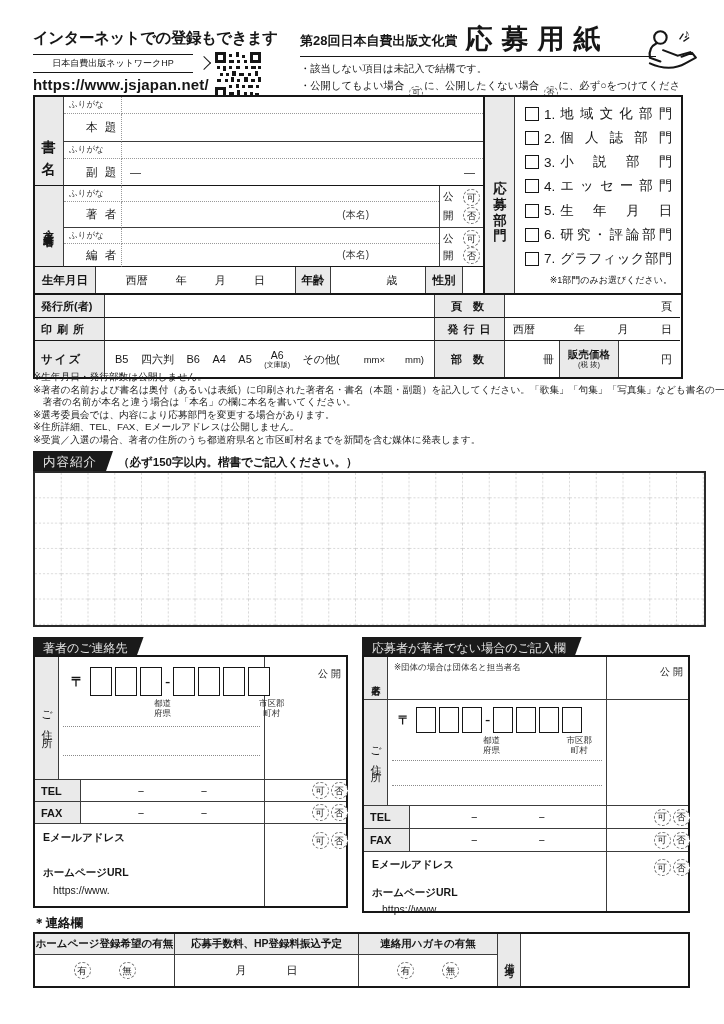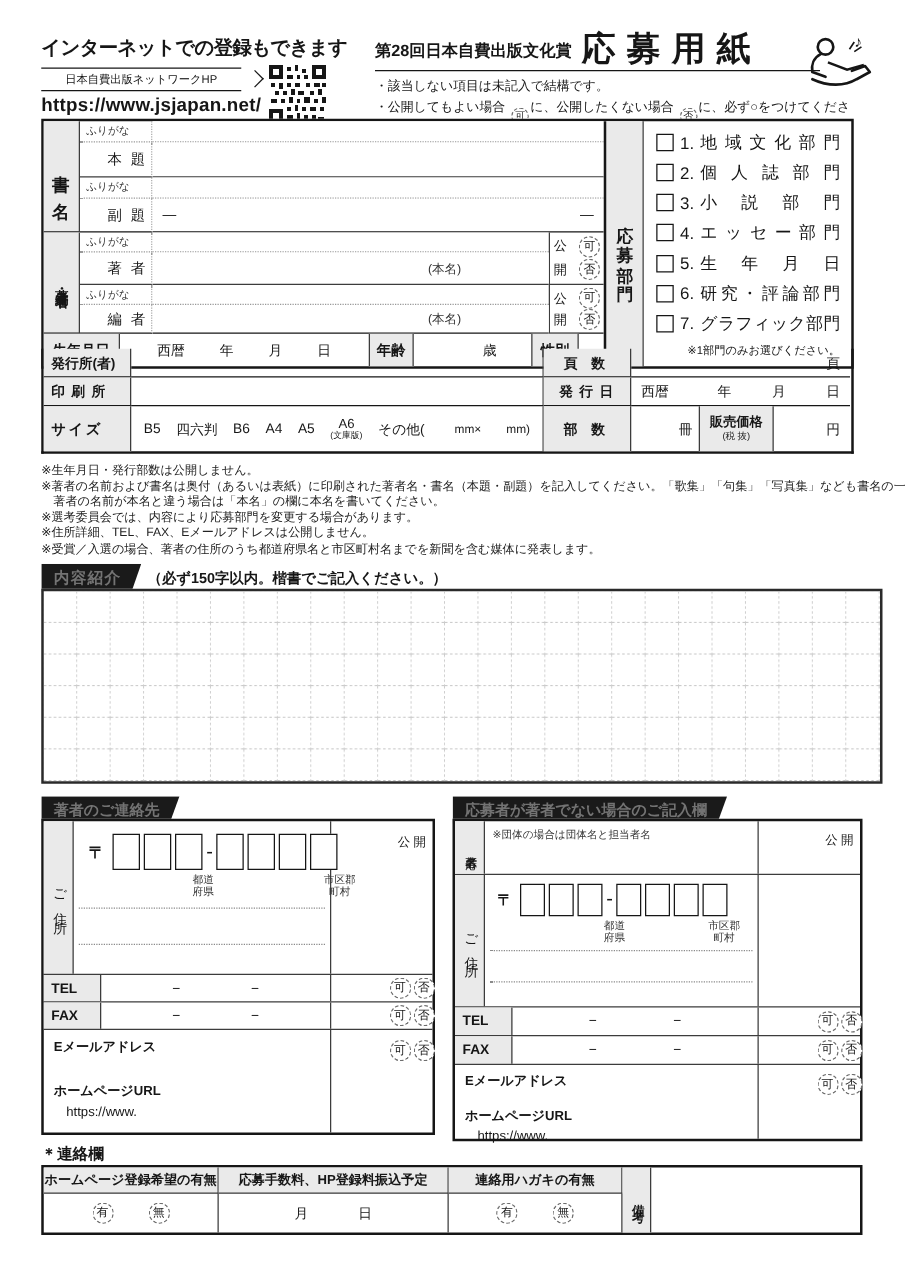--- a/index.html
+++ b/index.html
@@ -21,40 +21,40 @@
   .bbd{border-bottom:1px dotted #999;}
   .bbs{border-bottom:1px solid #161616;}
   .bb2{border-bottom:1.5px solid #161616;}
   .bt{border-top:1px solid #3c3c3c;}
   
   .crc{display:inline-flex;align-items:center;justify-content:center;flex:none;
        width:15px;height:15px;border:1px dashed #6e6e6e;border-radius:50%;
        font-size:9.5px;line-height:1;background:#fff;}
   .crc.sm{width:12px;height:12px;font-size:8px;}
   
-  .tab{background:#1a1a1a;color:#737373;font-weight:bold;display:inline-flex;align-items:center;
+  .tab{background:#1a1a1a;color:#e5e5e5;font-weight:normal;display:inline-flex;align-items:center;
        padding:2px 16px 2px 10px;clip-path:polygon(0 0,100% 0,calc(100% - 8px) 100%,0 100%);}
   
   .banner{border-top:1.5px solid #161616;border-bottom:1.5px solid #161616;}
   .chev{display:inline-block;width:9px;height:9px;border-top:1.6px solid #161616;
         border-right:1.6px solid #161616;transform:rotate(45deg);}
   .ckb{width:12px;height:12px;border:1.3px solid #161616;flex:none;background:#fff;}
   .pbox{border:1.6px solid #161616;flex:none;background:#fff;}
   .dotline{position:absolute;left:4px;right:4px;border-top:1px dotted #8a8a8a;}
   .dashfield{display:flex;align-items:center;flex:1;font-size:11px;}
   .dashfield .sp{flex:1;}
   .smalllabel{display:inline-block;font-size:8.5px;line-height:1.15;text-align:center;color:#333;}
   .kokai-block{display:flex;flex-direction:column;justify-content:space-around;padding:2px 3px;}
   .kk-row{display:flex;align-items:center;justify-content:space-between;font-size:10.5px;}
   .cat-item{display:flex;align-items:center;gap:5px;font-size:13.5px;}
   .cat-item .lbl{display:inline-block;width:112px;text-align:justify;text-align-last:justify;}
   #tbl1{left:33px;top:95px;width:650px;height:200px;border:2.5px solid #161616;box-sizing:border-box;
         display:grid;grid-template-columns:29px 58px 317px 44px 31px 166px;
         grid-template-rows:17px 28px 17px 27px 16px 26px 16px 23px 1fr;font-size:11px;background:#fff;}
-  #tbl2{left:33px;top:279px;width:650px;height:84px;border:2.5px solid #161616;border-top:none;
+  #tbl2{left:33px;top:295px;width:650px;height:84px;border:2.5px solid #161616;border-top:none;
         box-sizing:border-box;display:grid;grid-template-columns:70px 330px 70px 175px;
         grid-template-rows:23px 23px 1fr;font-size:11px;}
   .fld{background:#fff;}
   .vlabel{font-weight:bold;display:flex;align-items:center;justify-content:center;}
   .furi{font-size:8.5px;color:#333;padding-left:5px;display:flex;align-items:center;}
   .rowlbl{font-size:11.5px;padding-left:22px;display:flex;align-items:center;letter-spacing:2px;}
   .boxrow{display:flex;}
   .kcol{width:33px;flex:none;display:flex;flex-direction:column;align-items:center;padding-left:48px;}
   .contact-box{border:2px solid #161616;box-sizing:border-box;background:#fff;display:flex;flex-direction:column;}
   .tellbl{width:46px;flex:none;font-size:11px;font-weight:bold;display:flex;align-items:center;padding-left:6px;box-sizing:border-box;}

